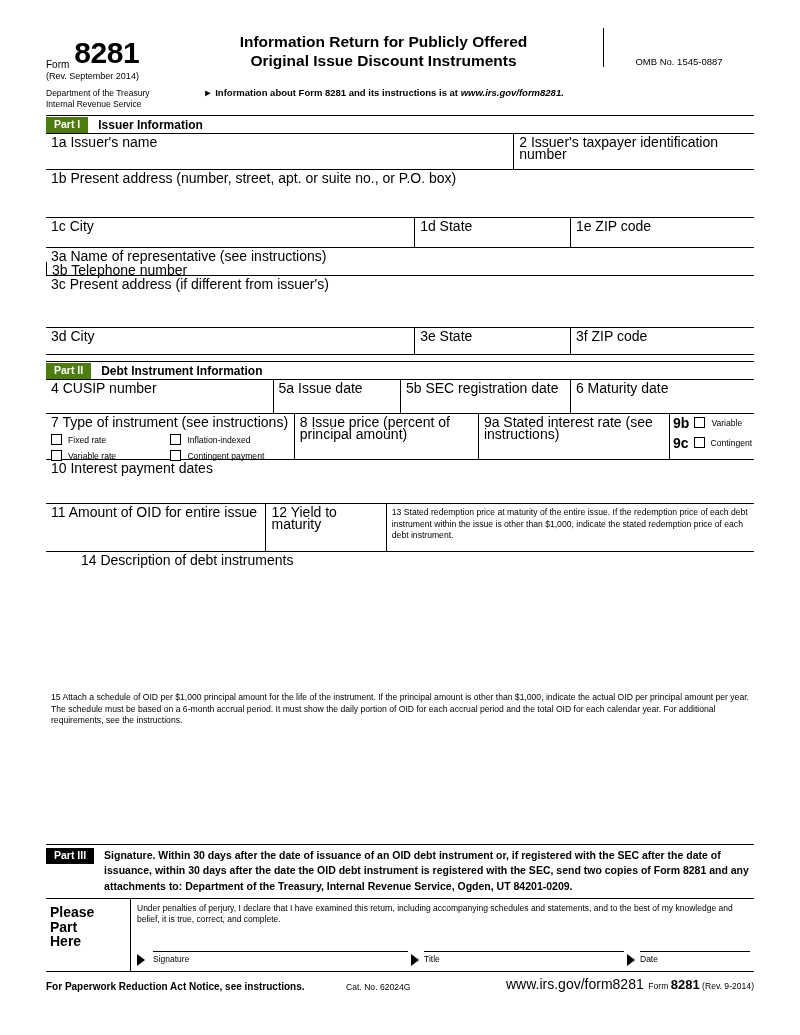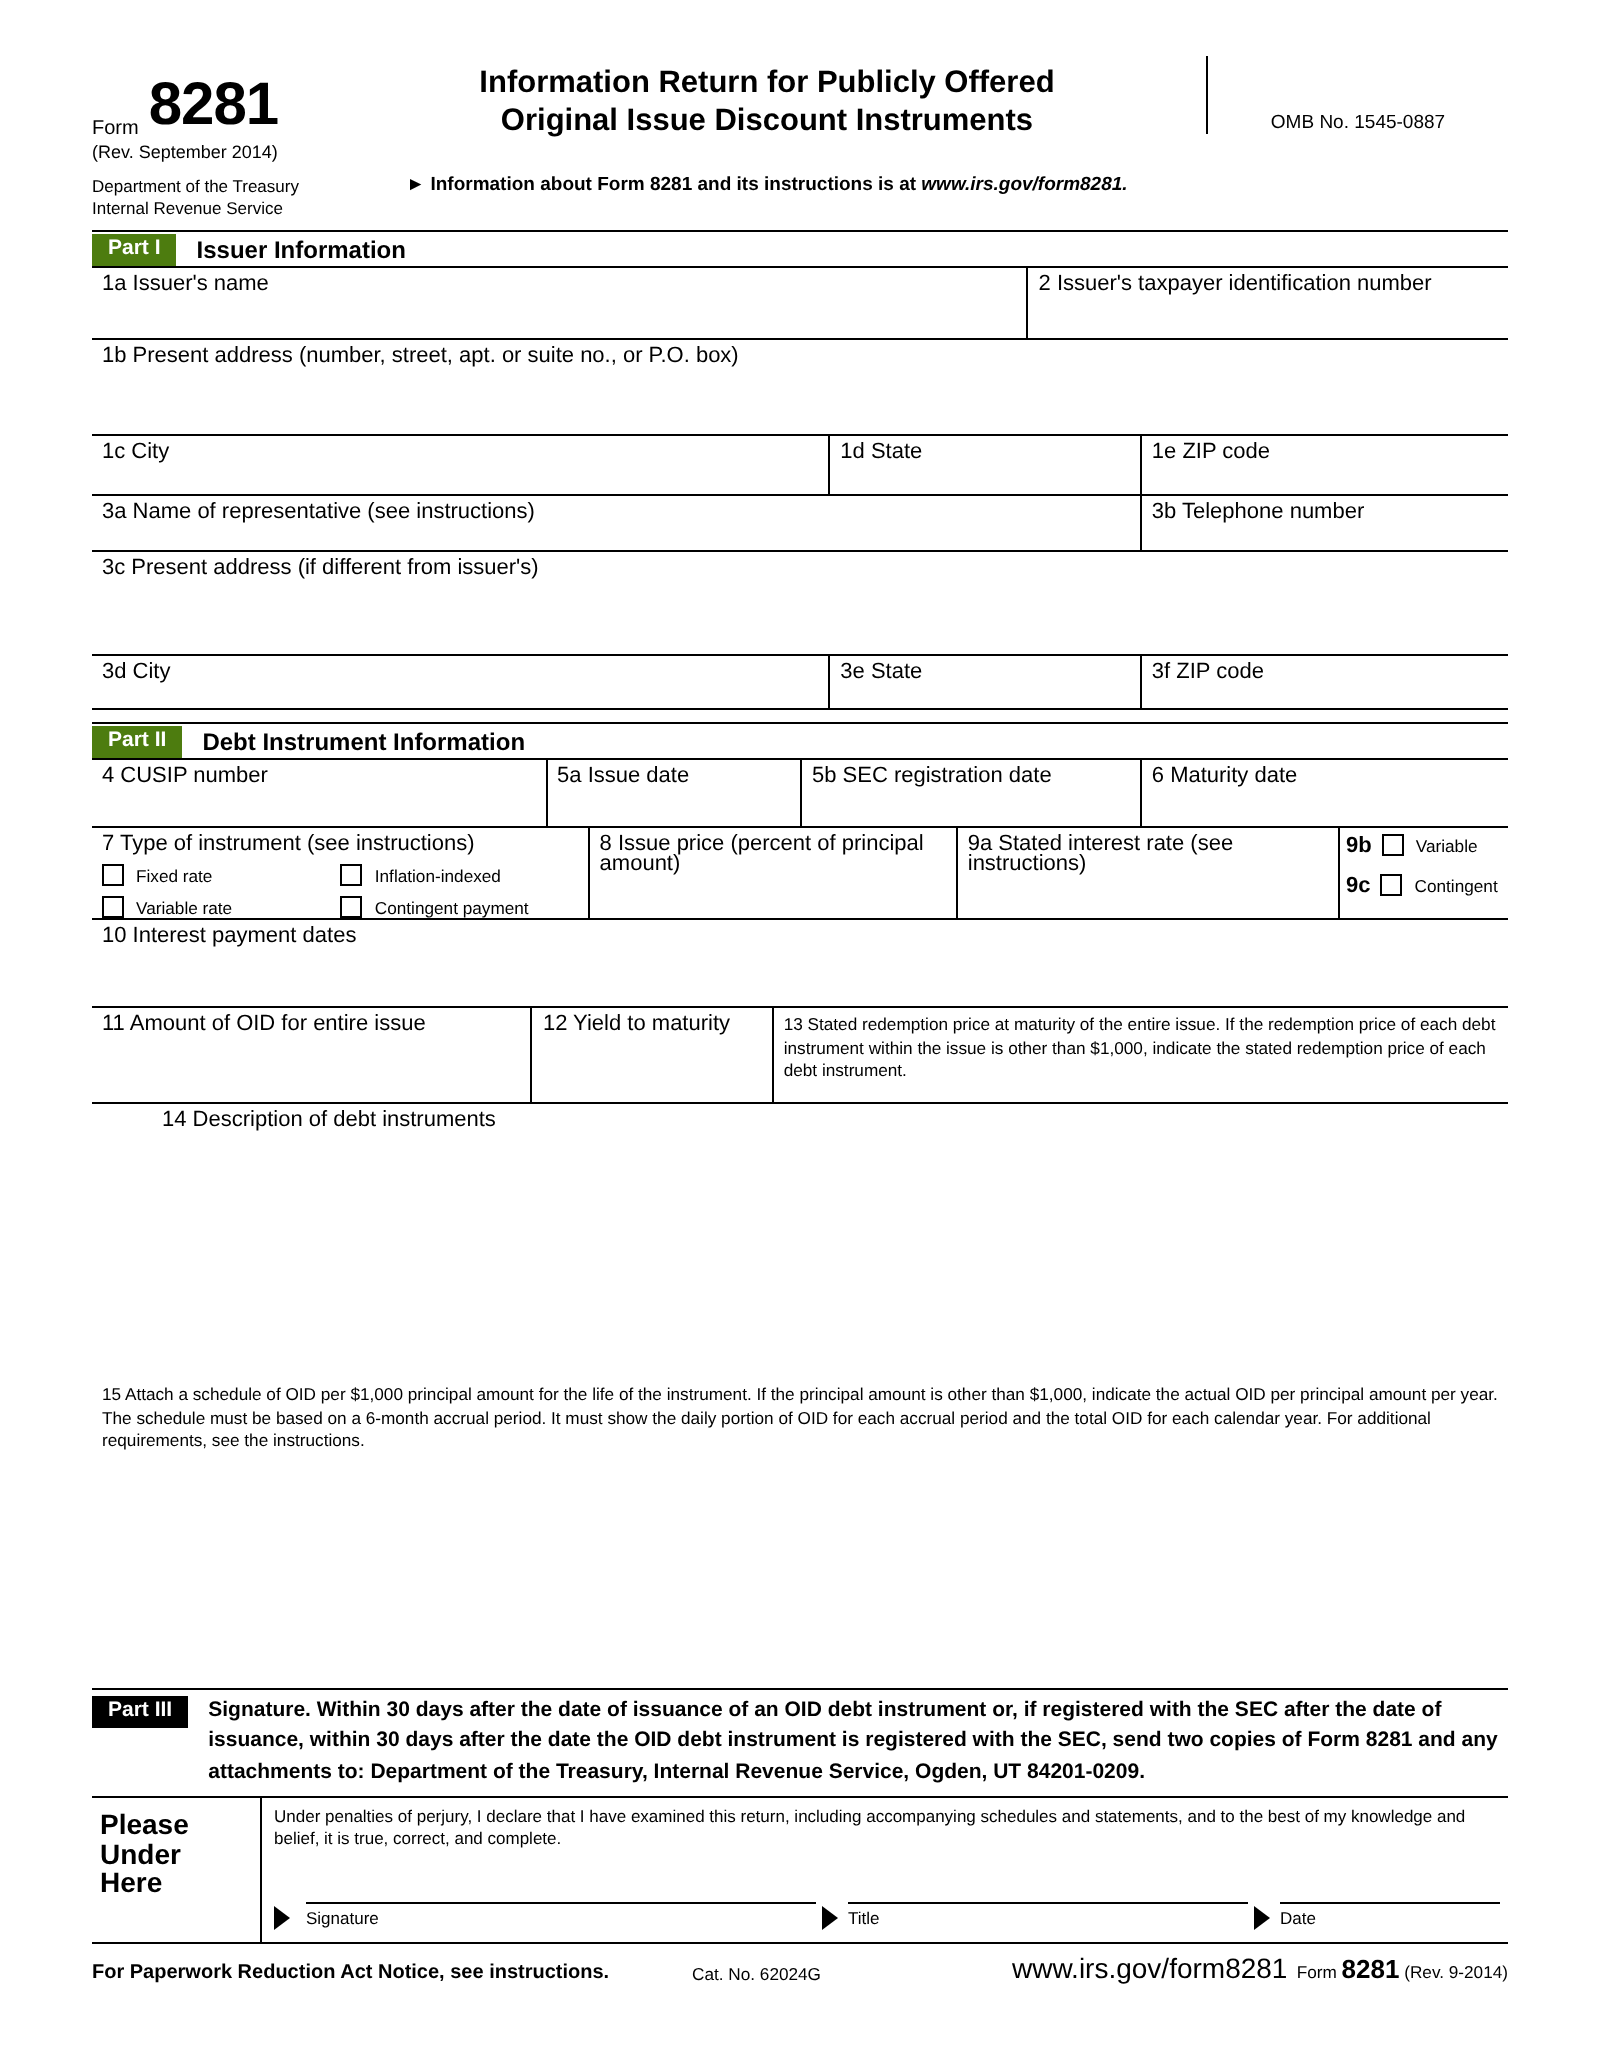--- a/index.html
+++ b/index.html
@@ -44,21 +44,21 @@
   .partbar .ttl{font-weight:bold;font-size:12px;}
   
   .row{display:flex;border-bottom:1px solid #000;box-sizing:border-box;}
   .cell{
     box-sizing:border-box;position:relative;
     padding:3px 4px 0 5px;
     font-size:8.6px;
     min-height:0;
   }
   .cell + .cell{border-left:1px solid #000;}
-  .lbl{font-size:11px;line-height:10px;}
+  .lbl{font-size:14px;line-height:10px;}
   .num{font-weight:bold;}
   
   .cbrow{display:flex;align-items:center;margin-top:5px;}
   .cb{
     width:9px;height:9px;border:1px solid #000;display:inline-block;
     margin-right:6px;flex:0 0 9px;background:#fff;
   }
   .cbtxt{font-size:8.6px;}
   .cbcol{width:50%;display:flex;align-items:center;}
   
@@ -147,21 +147,21 @@
       <span class="lbl">1c  City</span>
     </div>
     <div class="cell" style="width:22%;">
       <span class="lbl">1d  State</span>
     </div>
     <div class="cell" style="width:26%;">
       <span class="lbl">1e  ZIP code</span>
     </div>
   </div>
 
-  <div class="row" style="height:28px;">
+  <div class="row" style="height:28px;flex-direction:column;">
     <div class="cell" style="width:74%;">
       <span class="lbl">3a  Name of representative (see instructions)</span>
     </div>
     <div class="cell" style="width:26%;">
       <span class="lbl">3b  Telephone number</span>
     </div>
   </div>
 
   <div class="row" style="height:52px;">
     <div class="cell" style="width:100%;">
@@ -276,21 +276,21 @@
   <div style="height:88px;"></div>
 
   <div class="part3bar">
     <span class="tag">Part III</span>
     <span class="part3txt">Signature. Within 30 days after the date of issuance of an OID debt instrument or, if registered with the SEC after the date of issuance, within 30 days after the date the OID debt instrument is registered with the SEC, send two copies of Form 8281 and any attachments to: Department of the Treasury, Internal Revenue Service, Ogden, UT 84201-0209.</span>
   </div>
 
   <div class="signrow">
     <div class="signleft">
       <div>Please</div>
-      <div>Under</div>
+      <div>Part</div>
       <div>Here</div>
     </div>
     <div class="signright">
       <div class="perjury">Under penalties of perjury, I declare that I have examined this return, including accompanying schedules and statements, and to the best of my knowledge and belief, it is true, correct, and complete.</div>
       <div class="sigline">
         <div style="flex:0 0 16px;align-self:flex-end;padding-bottom:2px;">
           <span class="tri"></span>
         </div>
         <div class="sigcell" style="flex:1;">
           <span>Signature</span>

